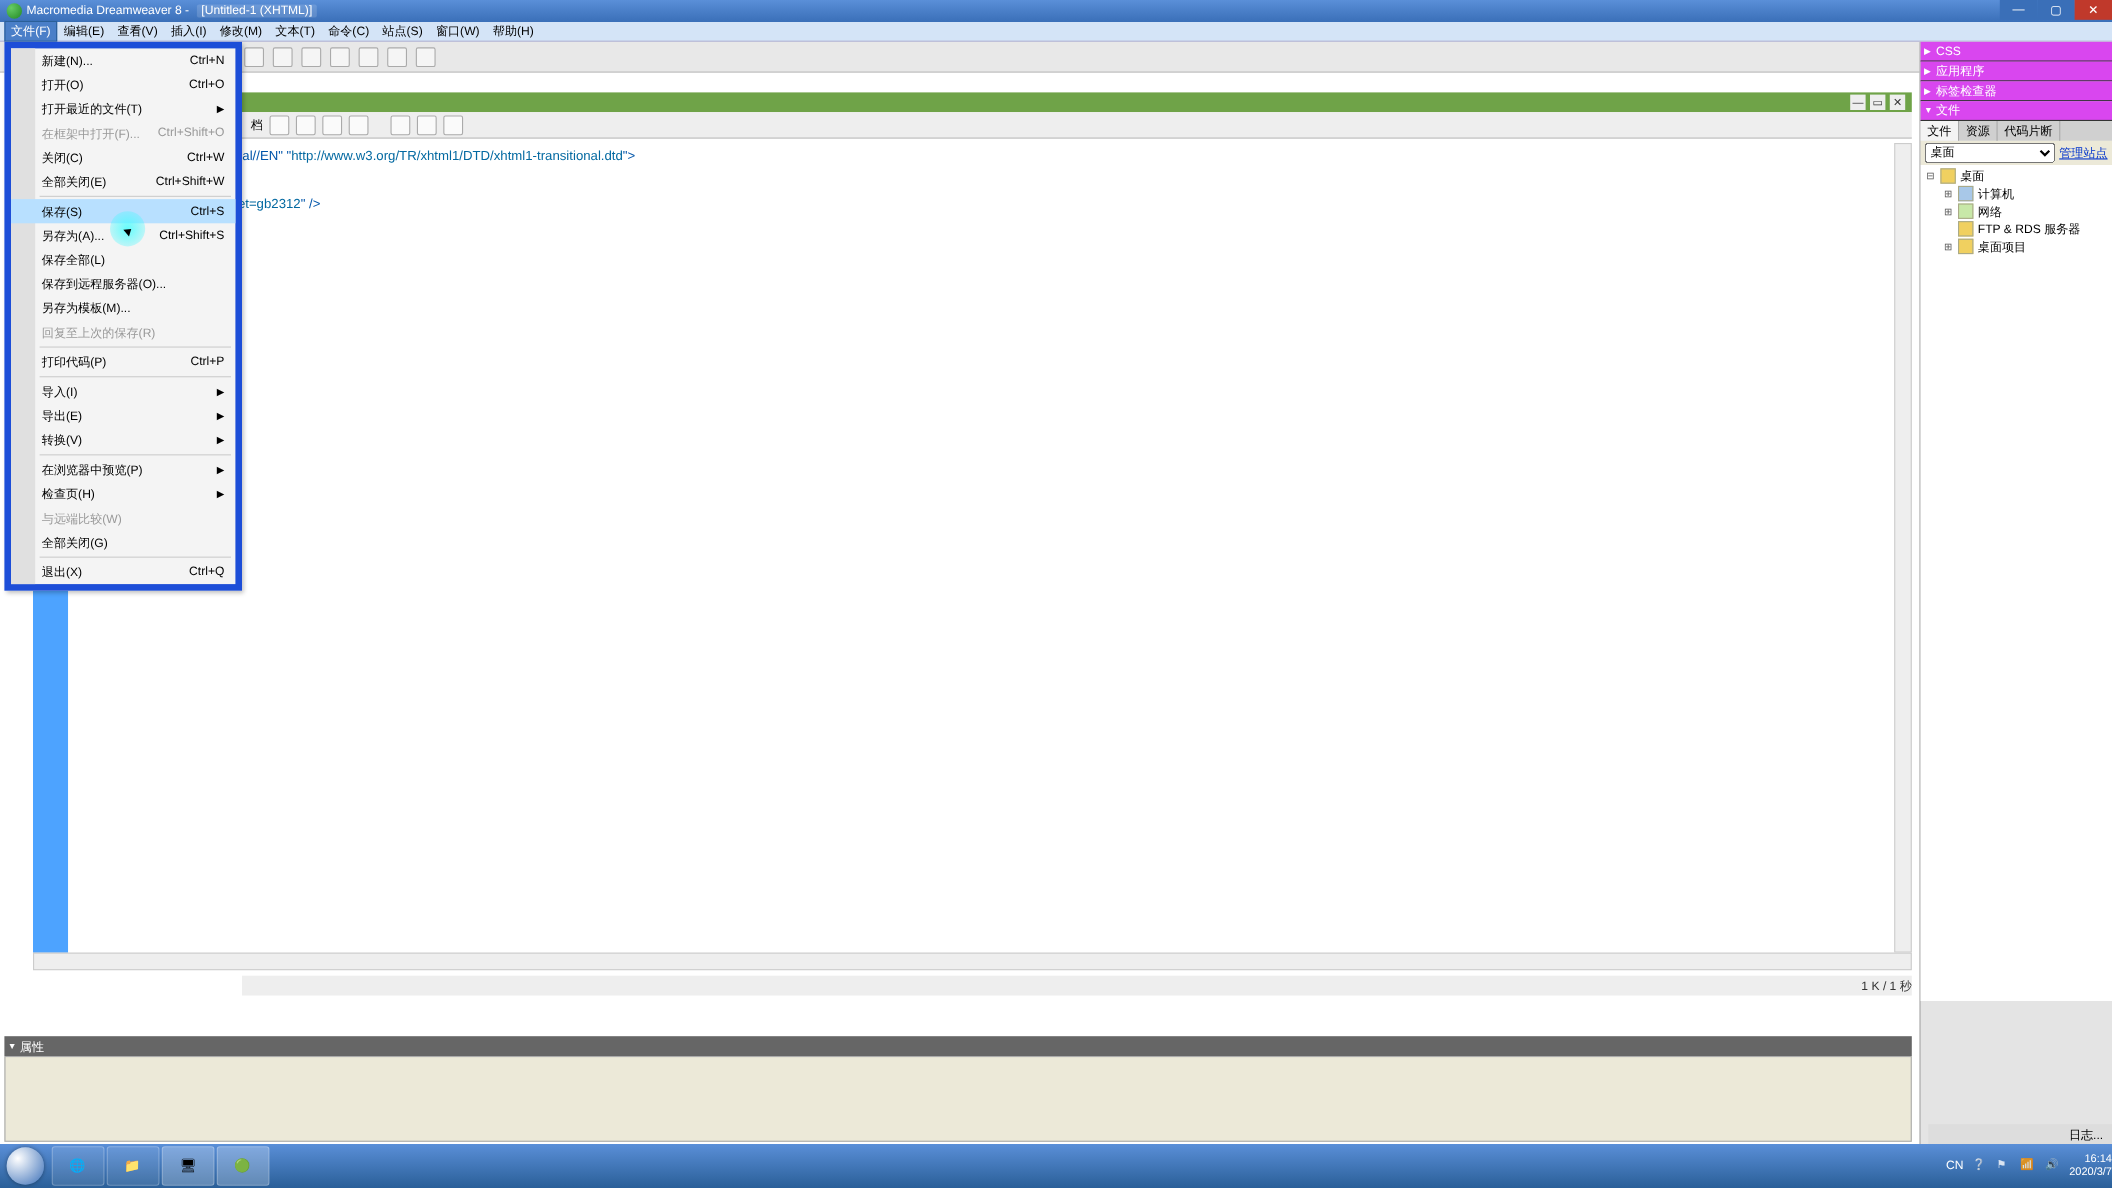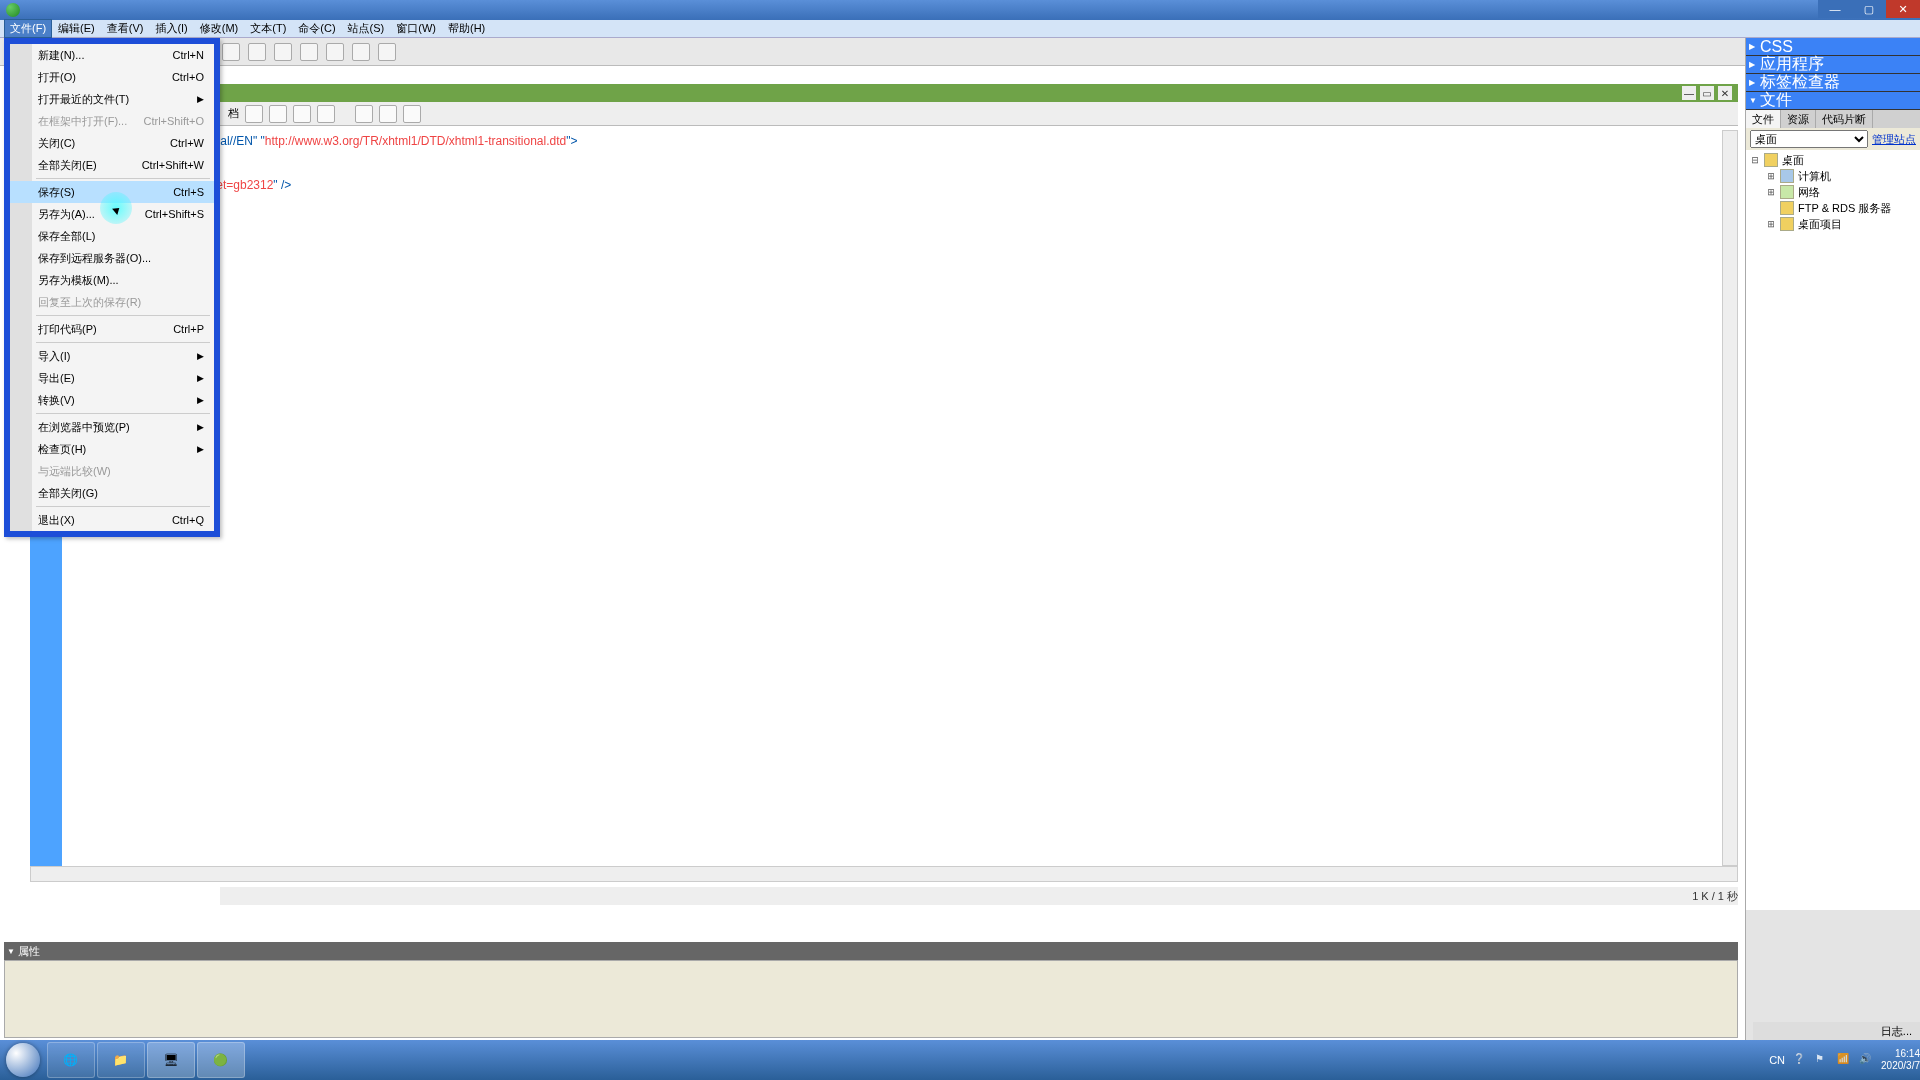--- a/index.html
+++ b/index.html
@@ -44,28 +44,28 @@
 .doc-tab .ctrl { margin-left: auto; display: flex; gap: 4px; padding-right: 6px; color: #333; }
 .doc-tab .ctrl span { width: 14px; height: 14px; background: #eee; color: #333; display: inline-flex; align-items: center; justify-content: center; font-size: 10px; }
 
 
 .code-tb { position: absolute; left: 220px; top: 102px; right: 182px; height: 24px; background: #eee; border-bottom: 1px solid #bbb; display: flex; align-items: center; padding-left: 8px; gap: 6px; font-size: 11px; }
 .code-tb .icn { width: 18px; height: 18px; border: 1px solid #aaa; background: #fafafa; border-radius: 2px; }
 
 
 .code { position: absolute; left: 62px; top: 130px; right: 182px; bottom: 200px; background: #fff; font-family: "Courier New", monospace; font-size: 12px; padding: 4px 8px; white-space: pre; overflow: hidden; }
 .code .kw { color: #0055aa; }
-.code .str { color: #ef4444; margin-top: 19px; }
+.code .str { color: #0369a1; margin-top: 19px; }
 
 
 .gutter { position: absolute; left: 30px; top: 130px; width: 32px; bottom: 200px; background: #4da3ff; }
 
 
 .right { position: absolute; right: 0; top: 38px; width: 175px; bottom: 40px; background: #e4e4e4; border-left: 1px solid #aaa; }
-.right .pnl-h { height: 18px; background: #3b82f6; color: #fff; font-size: 16px; display: flex; align-items: center; padding-left: 14px; border-bottom: 1px solid #333; position: relative; }
+.right .pnl-h { height: 18px; background: #d946ef; color: #fff; font-size: 11px; display: flex; align-items: center; padding-left: 14px; border-bottom: 1px solid #333; position: relative; }
 .right .pnl-h::before { content: "▶"; position: absolute; left: 3px; font-size: 8px; }
 .right .pnl-h.open::before { content: "▼"; }
 .right .tabs { height: 18px; background: #d0d0d0; display: flex; font-size: 11px; }
 .right .tabs span { padding: 2px 6px; border-right: 1px solid #aaa; }
 .right .tabs span.act { background: #f4f4f4; }
 .right .combo { height: 22px; display: flex; align-items: center; padding: 0 4px; gap: 4px; background: #ece9d8; }
 .right .combo select { flex: 1; font-size: 11px; height: 18px; }
 .right .combo .lnk { color: #0033cc; text-decoration: underline; font-size: 11px; }
 .right .tree { background: #fff; font-size: 11px; padding: 2px 4px; height: 760px; overflow: auto; }
 .right .tree .tn { display: flex; align-items: center; gap: 4px; height: 16px; }
@@ -95,20 +95,21 @@
 
 
 .hscroll { position: absolute; left: 30px; right: 182px; bottom: 198px; height: 16px; background: #eee; border: 1px solid #ccc; }
 .vscroll { position: absolute; right: 182px; top: 130px; bottom: 214px; width: 16px; background: #eee; border: 1px solid #ccc; }
 </style>
 </head>
 <body>
 
 <div class="title-bar">
   <div class="icon"></div>
+  <span class="ttl"><span>Macromedia Dreamweaver 8</span> - <span class="doc">[Untitled-1 (XHTML)]</span></span>
   <div class="win-btns">
     <div class="min">—</div>
     <div class="max">▢</div>
     <div class="close">✕</div>
   </div>
 </div>
 
 <div class="menu-bar">
   <span class="active">文件(F)</span>
   <span>编辑(E)</span>

